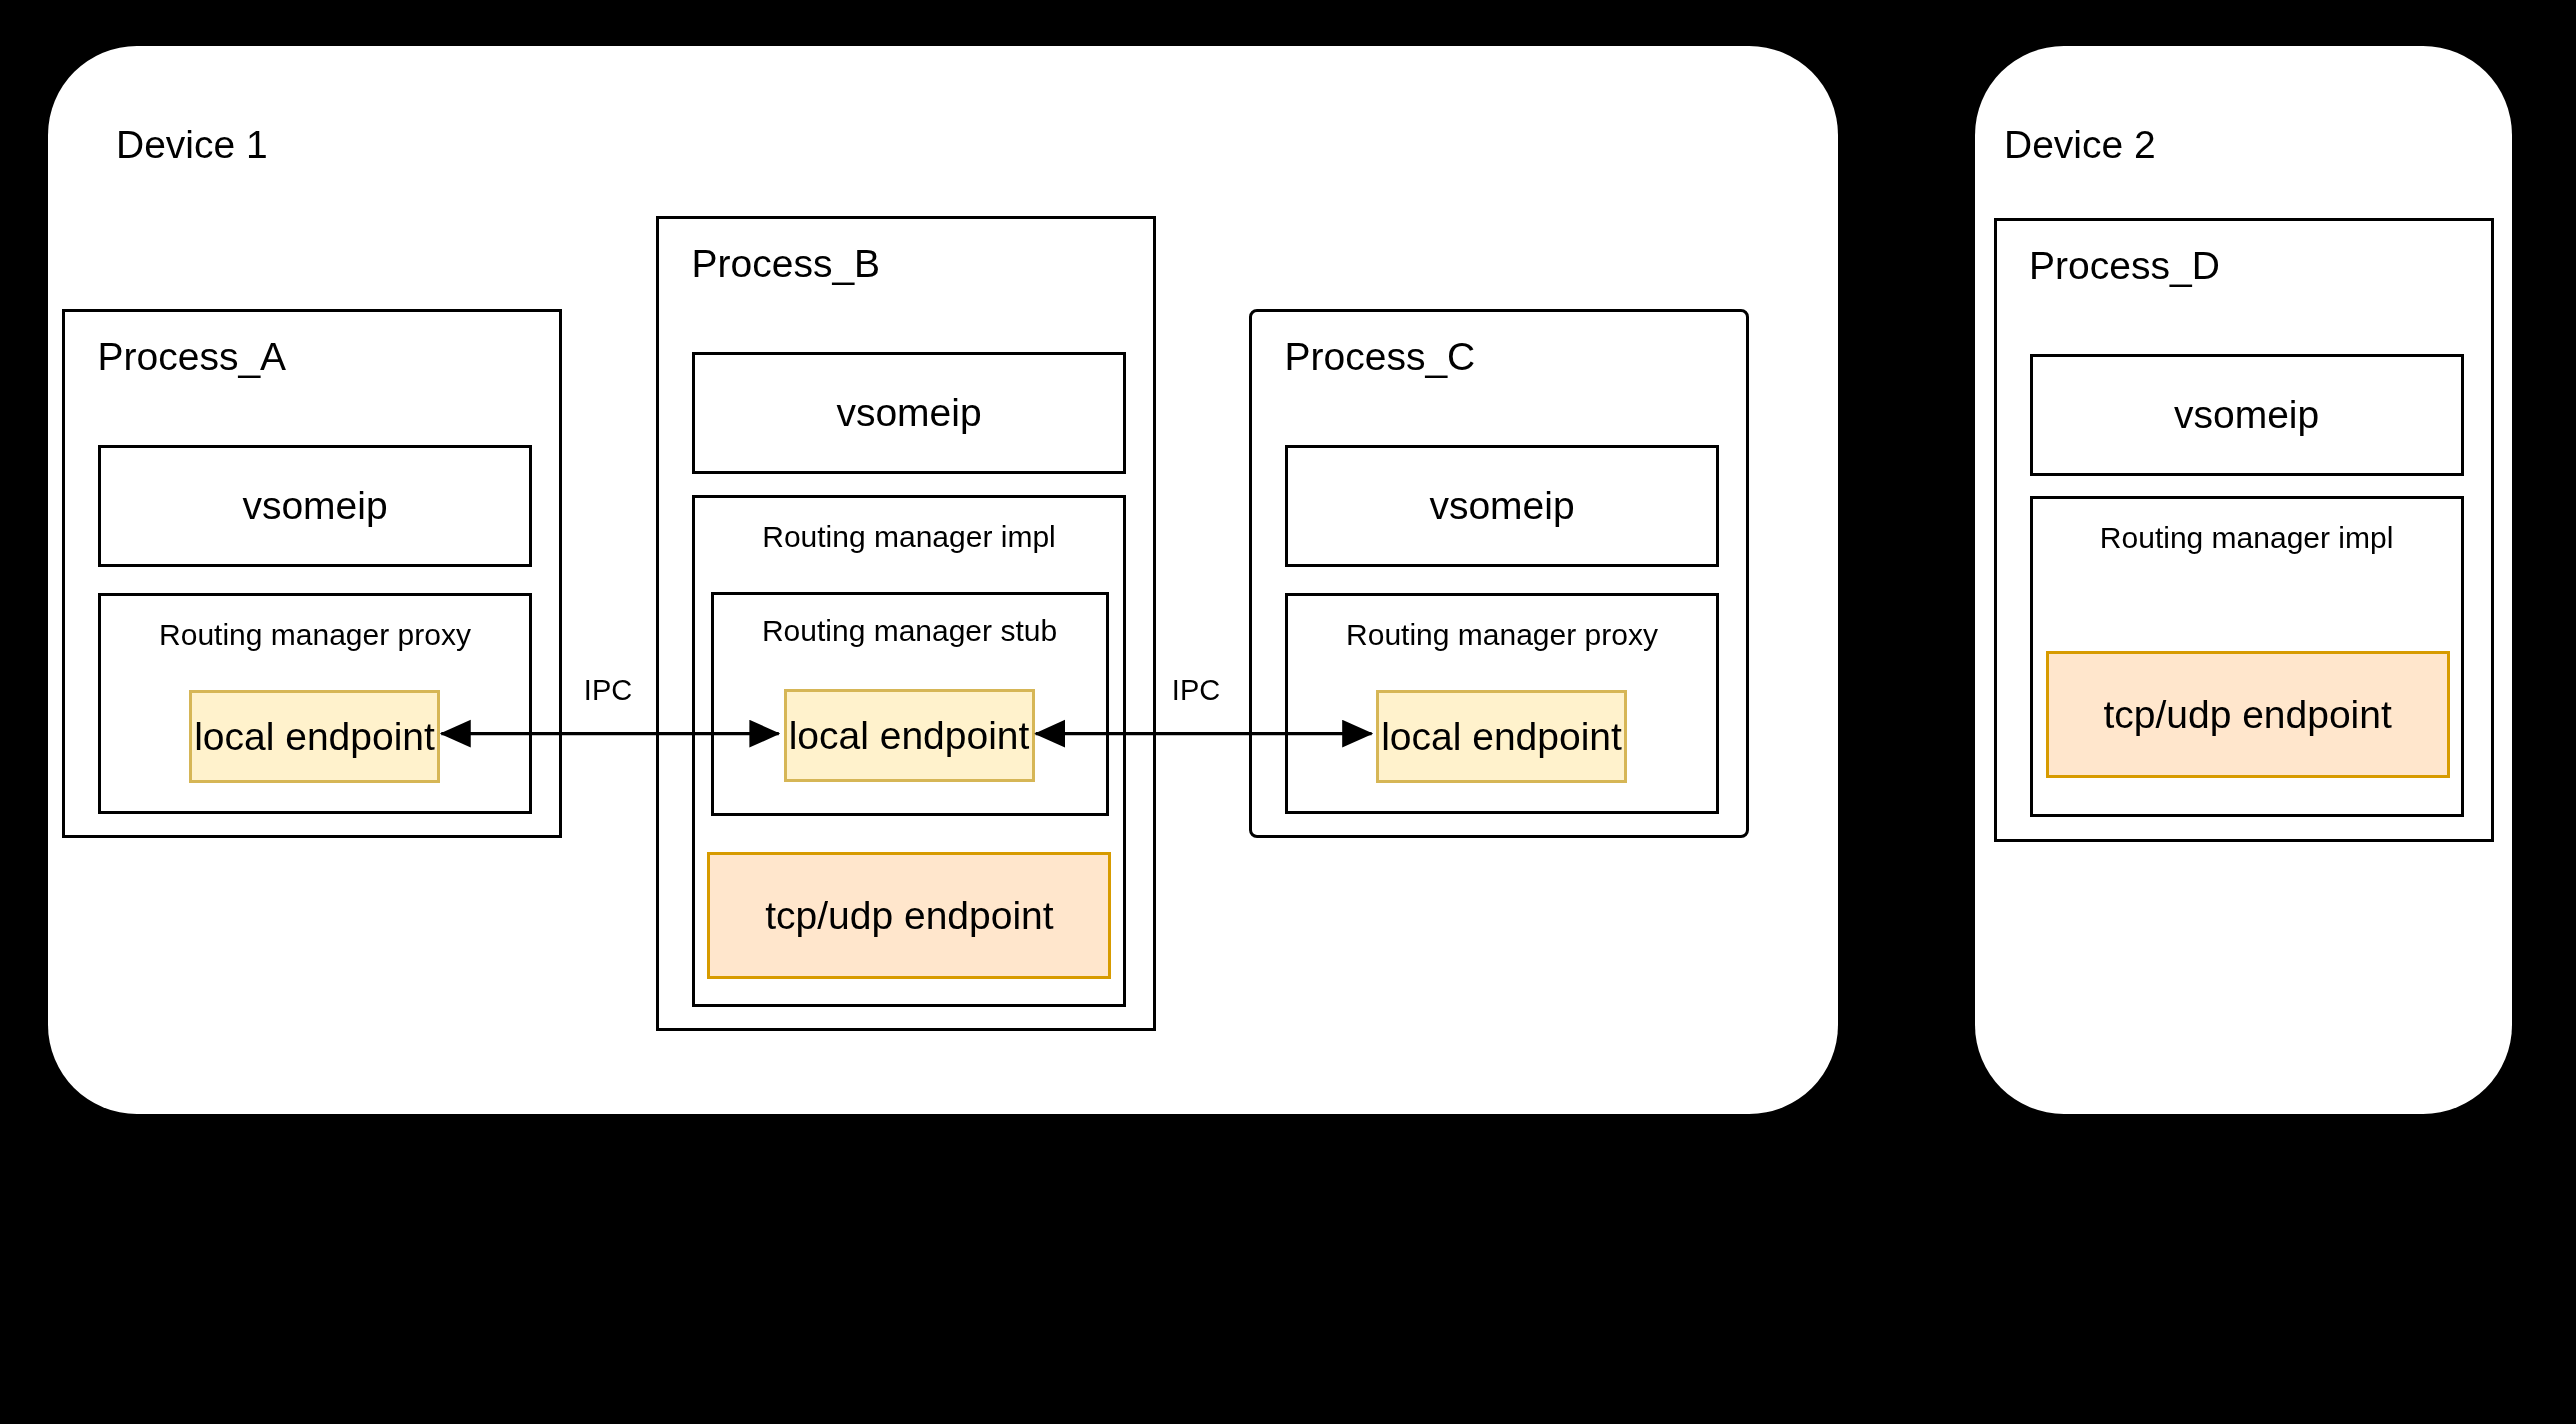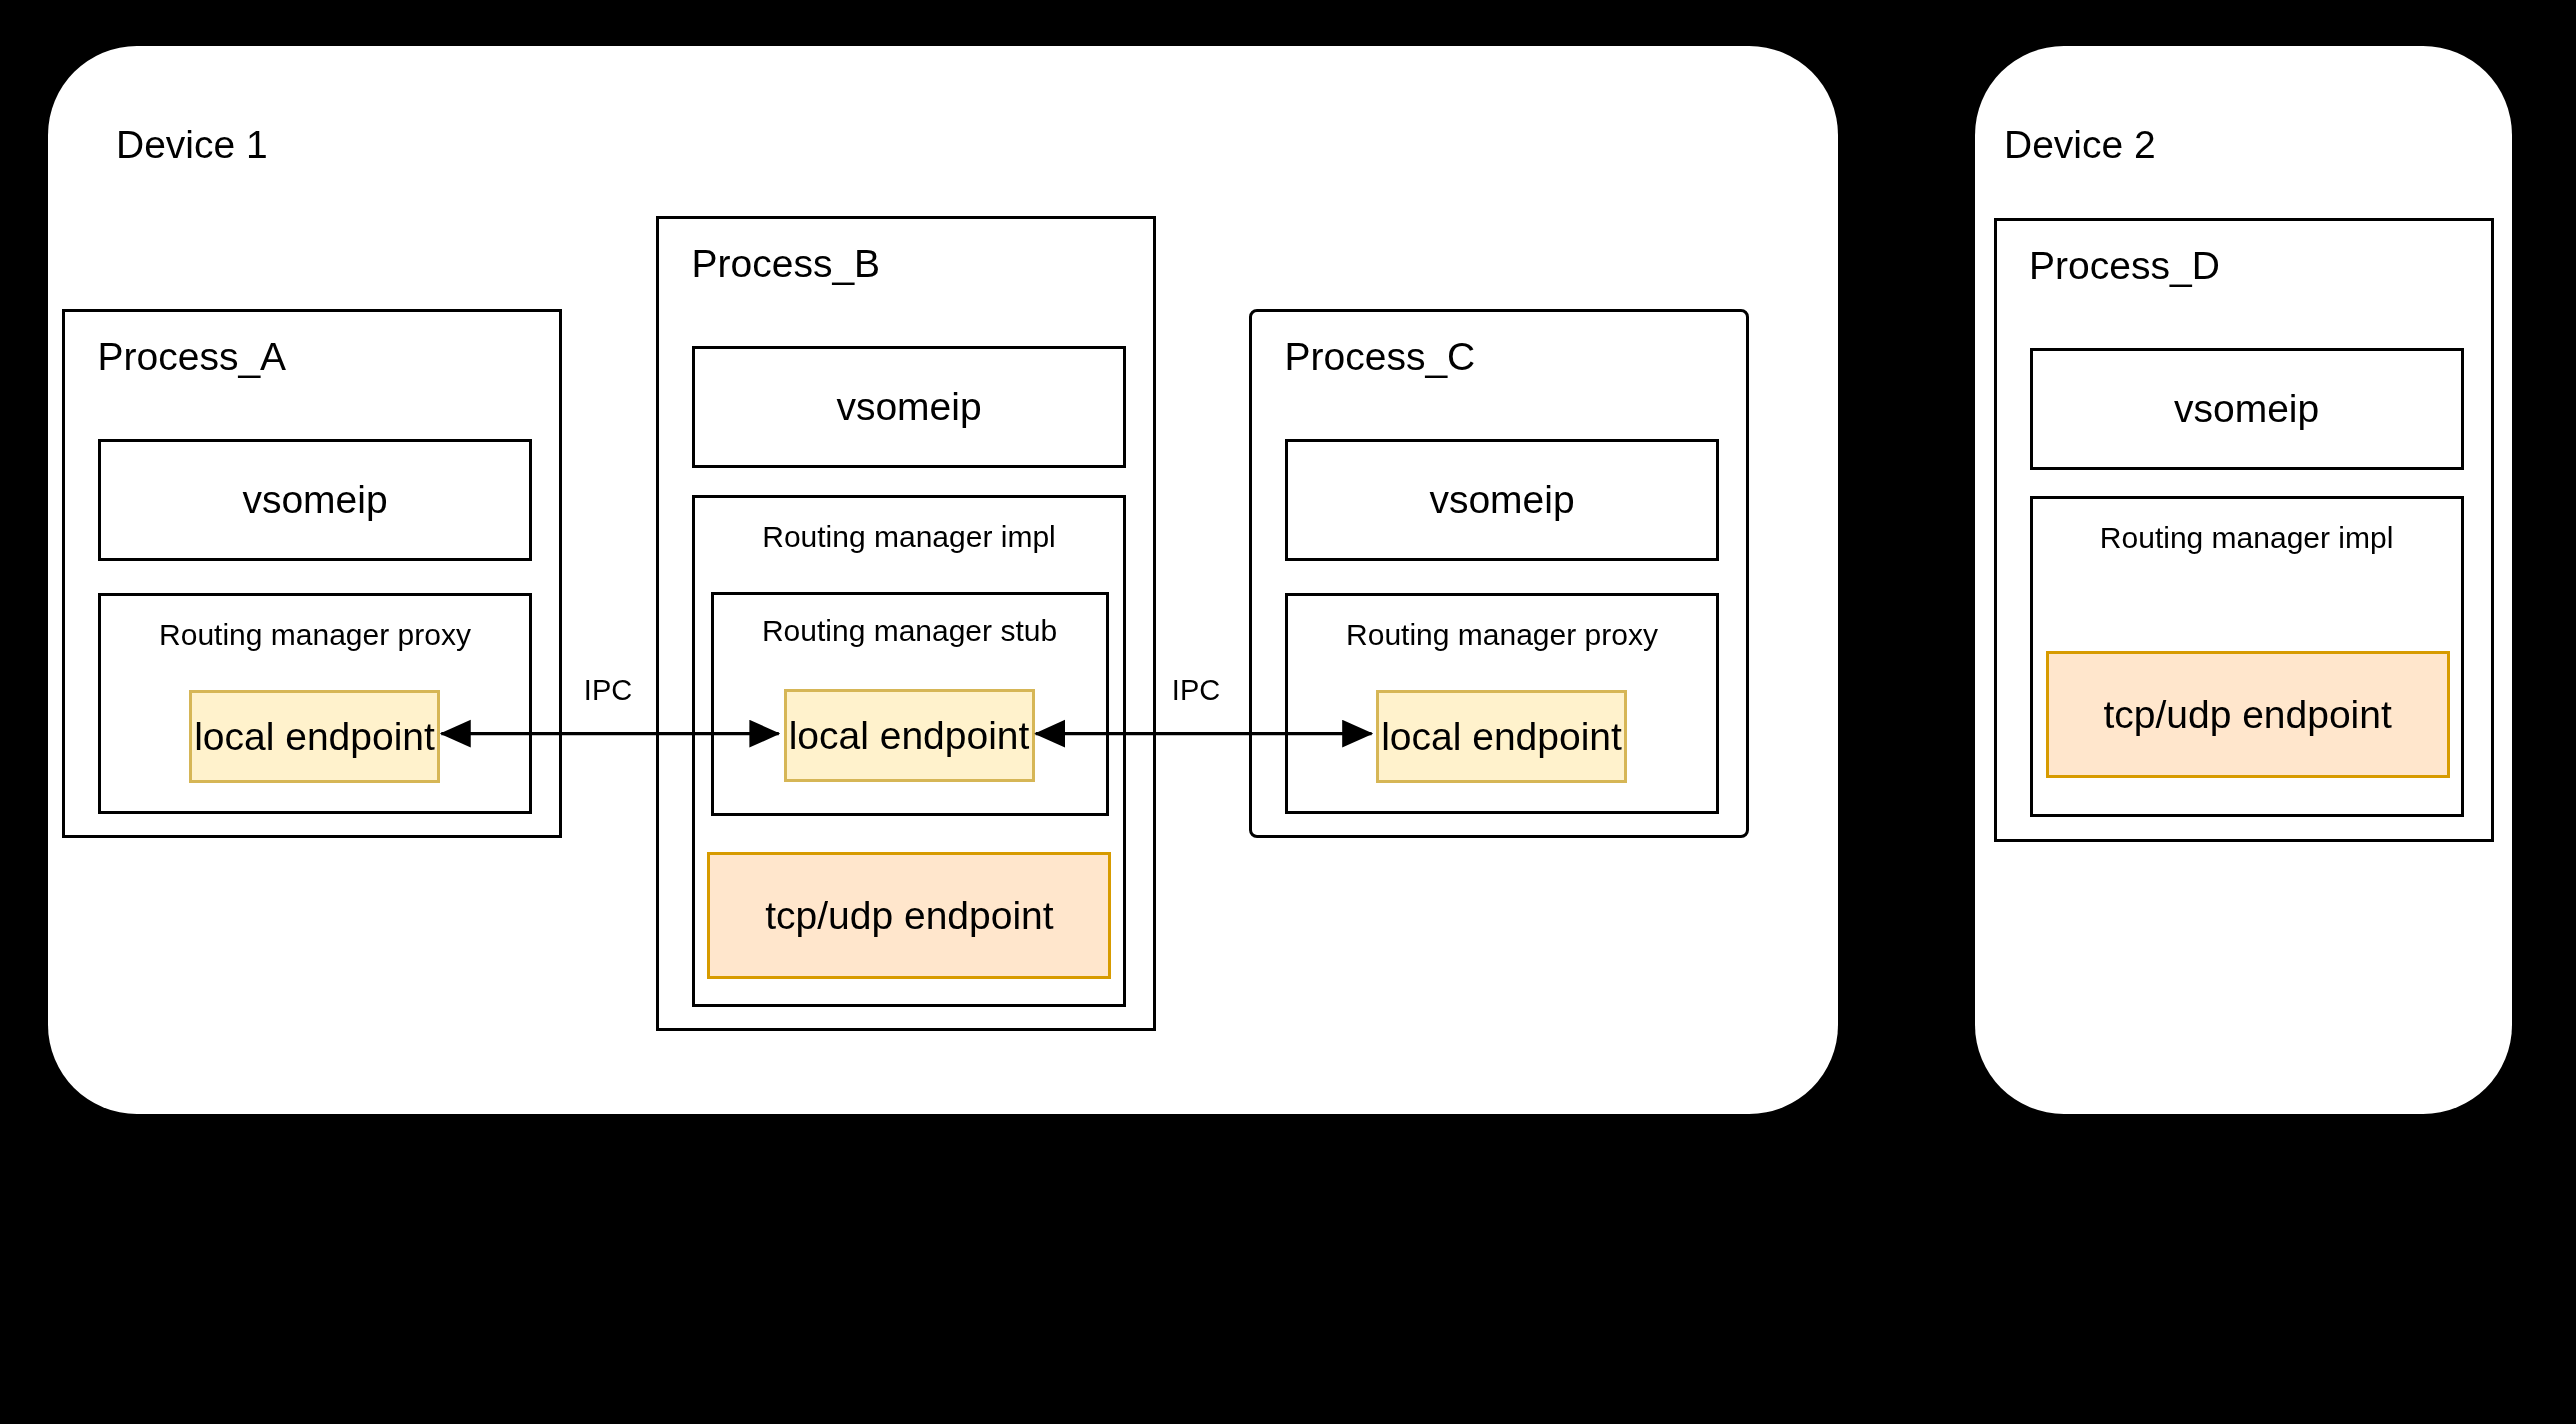--- a/index.html
+++ b/index.html
@@ -25,21 +25,21 @@
   .d2 .device-label{left:29px;top:77px;}
 
   .proc{position:absolute;background:var(--device-fill);border:3.1px solid var(--line);}
   .pa{left:14px;top:263px;width:500px;height:529px;}
   .pb{left:608px;top:170px;width:500px;height:815px;}
   .pc{left:1201px;top:263px;width:500px;height:529px;border-radius:8px;}
   .pd{left:18.6px;top:172px;width:500px;height:624px;}
   .proc-title{position:absolute;left:32.5px;top:23px;font-size:39px;line-height:1.15;white-space:nowrap;text-align:center;}
 
   .inner{position:absolute;border:3.1px solid var(--line);background:var(--device-fill);}
-  .vsomeip{left:33px;top:127px;width:434px;height:122px;display:flex;align-items:center;justify-content:center;font-size:39px;text-align:right;}
+  .vsomeip{left:33px;top:133px;width:434px;height:122px;display:flex;align-items:center;justify-content:center;font-size:39px;text-align:right;}
   .mgr{left:33px;width:434px;}
   .pa .mgr,.pc .mgr{top:281px;height:221px;}
   .pb .mgr{top:276px;height:512px;}
   .pd .mgr{top:275px;height:321px;}
   .mgr-title{position:absolute;left:0;right:0;top:21.7px;text-align:center;font-size:30px;line-height:1.15;white-space:nowrap;}
   .stub{left:15.5px;top:94px;width:398px;height:224px;}
   .stub-title{top:18.6px;}
 
   .endpoint{position:absolute;display:flex;align-items:center;justify-content:center;font-size:39px;white-space:nowrap;}
   .ep-local{width:251px;height:93px;background:var(--local-fill);border:3.1px solid var(--local-stroke);}

